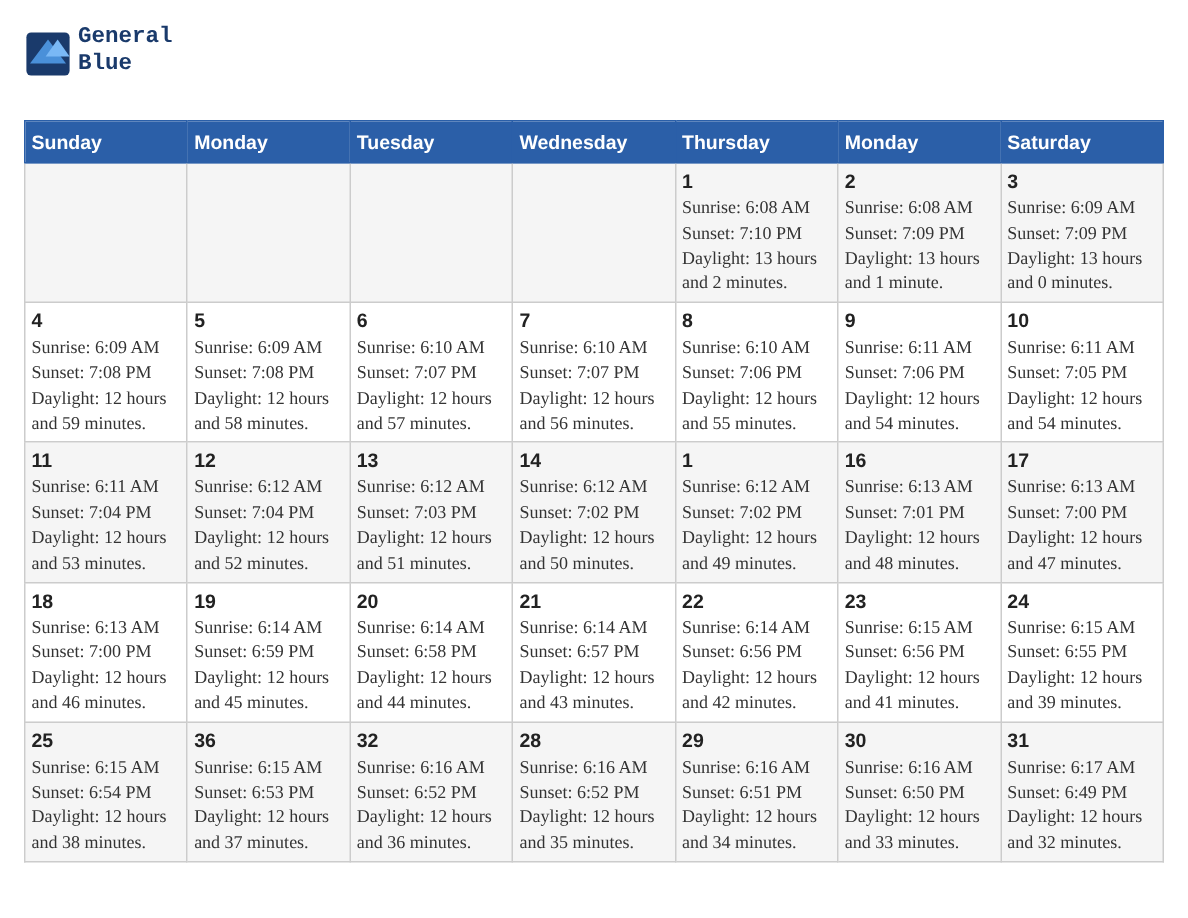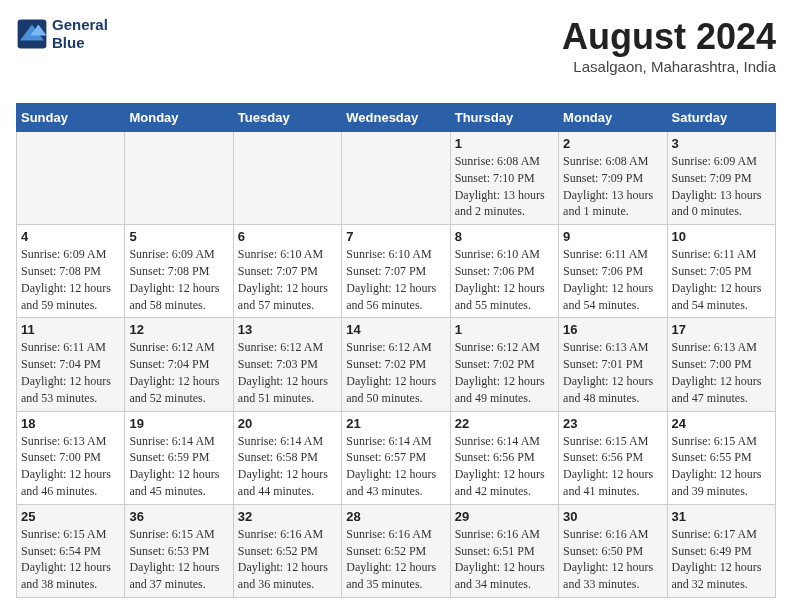--- a/index.html
+++ b/index.html
@@ -11,22 +11,23 @@
       padding: 16px;
     }
     .header {
       display: flex;
       justify-content: space-between;
       align-items: flex-start;
       margin-bottom: 8px;
     }
     .logo {
       display: flex;
-      align-items: center;
+      align-items: flex-end;
       gap: 4px;
+      font-family: Liberation Mono, monospace;
     }
     .logo-text {
       font-size: 15px;
       font-weight: bold;
       color: #1a3a6b;
       line-height: 1.2;
     }
     .logo-text span {
       display: block;
     }
@@ -99,24 +100,20 @@
     <svg class="logo-icon" viewBox="0 0 40 40">
       <rect x="2" y="2" width="36" height="36" rx="4" fill="#1a3a6b"></rect>
       <polygon points="20,8 35,28 5,28" fill="#4a90d9"></polygon>
       <polygon points="28,8 38,22 18,22" fill="#7ab8f5"></polygon>
     </svg>
     <div class="logo-text">
       <span>General</span>
       <span>Blue</span>
     </div>
   </div>
-  <div class="title-block">
-    <div class="month-title">August 2024</div>
-    <div class="location">Lasalgaon, Maharashtra, India</div>
-  </div>
 </div>
 
 <table>
   <thead>
     <tr>
     <th>Sunday</th>
         <th>Monday</th>
         <th>Tuesday</th>
         <th>Wednesday</th>
         <th>Thursday</th>

